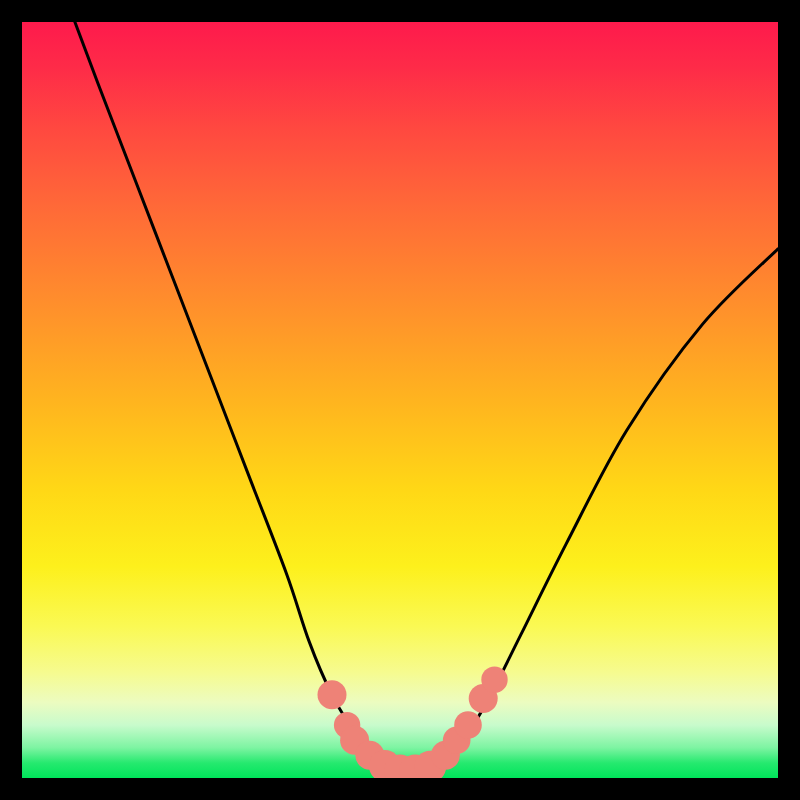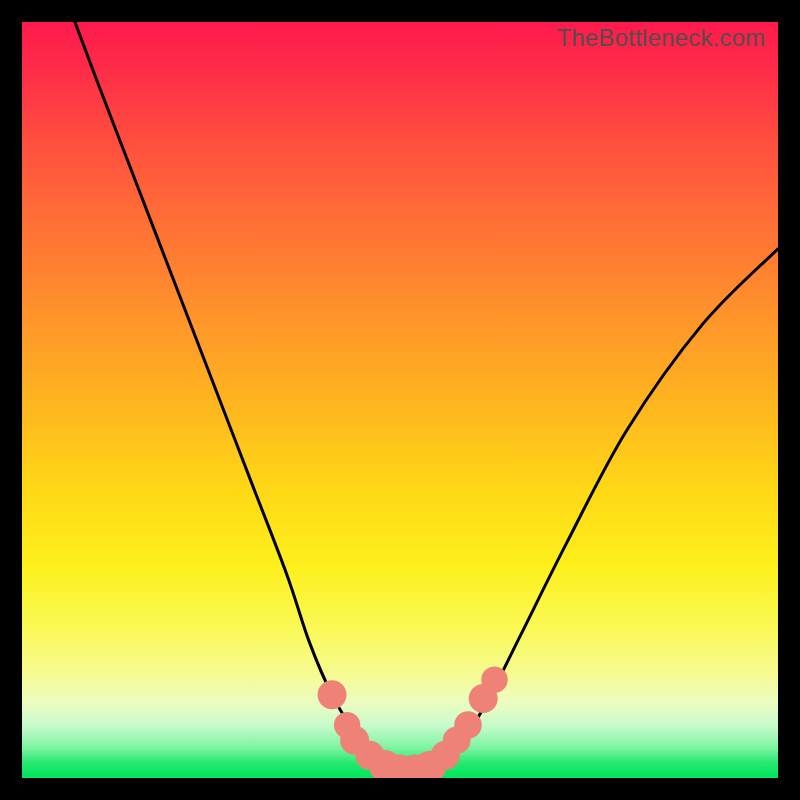--- a/index.html
+++ b/index.html
@@ -60,21 +60,20 @@
     width: 756px;
     height: 756px;
   }
 </style>
 </head>
 <body>
 
 <div class="frame">
   <div class="plot">
 
-    <div class="watermark">TheBottleneck.com</div>
 
     <svg class="curve" viewBox="0 0 756 756" preserveAspectRatio="none">
       <path id="curve-path" fill="none" stroke="#000000" stroke-width="3" stroke-linecap="round" stroke-linejoin="round" d="M 52.9 0.0 C 56.7 10.1, 65.5 34.0, 75.6 60.5 C 85.7 86.9, 100.8 126.0, 113.4 158.8 C 126.0 191.5, 138.6 224.3, 151.2 257.0 C 163.8 289.8, 176.4 322.6, 189.0 355.3 C 201.6 388.1, 214.2 420.8, 226.8 453.6 C 239.4 486.4, 254.5 524.2, 264.6 551.9 C 274.7 579.6, 279.7 599.8, 287.3 619.9 C 294.8 640.1, 302.4 657.7, 310.0 672.8 C 317.5 688.0, 326.3 700.6, 332.6 710.6 C 338.9 720.7, 342.7 727.7, 347.8 733.3 C 352.8 739.0, 357.8 742.1, 362.9 744.7 C 367.9 747.2, 373.0 747.8, 378.0 748.4 C 383.0 749.1, 388.1 749.1, 393.1 748.4 C 398.2 747.8, 403.2 747.2, 408.2 744.7 C 413.3 742.1, 417.1 739.0, 423.4 733.3 C 429.7 727.7, 438.5 720.7, 446.0 710.6 C 453.6 700.6, 459.9 689.2, 468.7 672.8 C 477.5 656.5, 486.4 637.6, 499.0 612.4 C 511.6 587.2, 526.7 555.7, 544.3 521.6 C 562.0 487.6, 582.1 444.8, 604.8 408.2 C 627.5 371.7, 655.2 332.6, 680.4 302.4 C 705.6 272.2, 743.4 239.4, 756.0 226.8"></path>
       <g id="marker-group">
           <circle cx="310.0" cy="672.8" r="14.5" fill="#ee8277"></circle>
           <circle cx="325.1" cy="703.1" r="13.2" fill="#ee8277"></circle>
           <circle cx="332.6" cy="718.2" r="14.5" fill="#ee8277"></circle>
           <circle cx="347.8" cy="733.3" r="14.5" fill="#ee8277"></circle>
           <circle cx="362.9" cy="743.9" r="15.9" fill="#ee8277"></circle>
           <circle cx="378.0" cy="748.4" r="15.9" fill="#ee8277"></circle>

